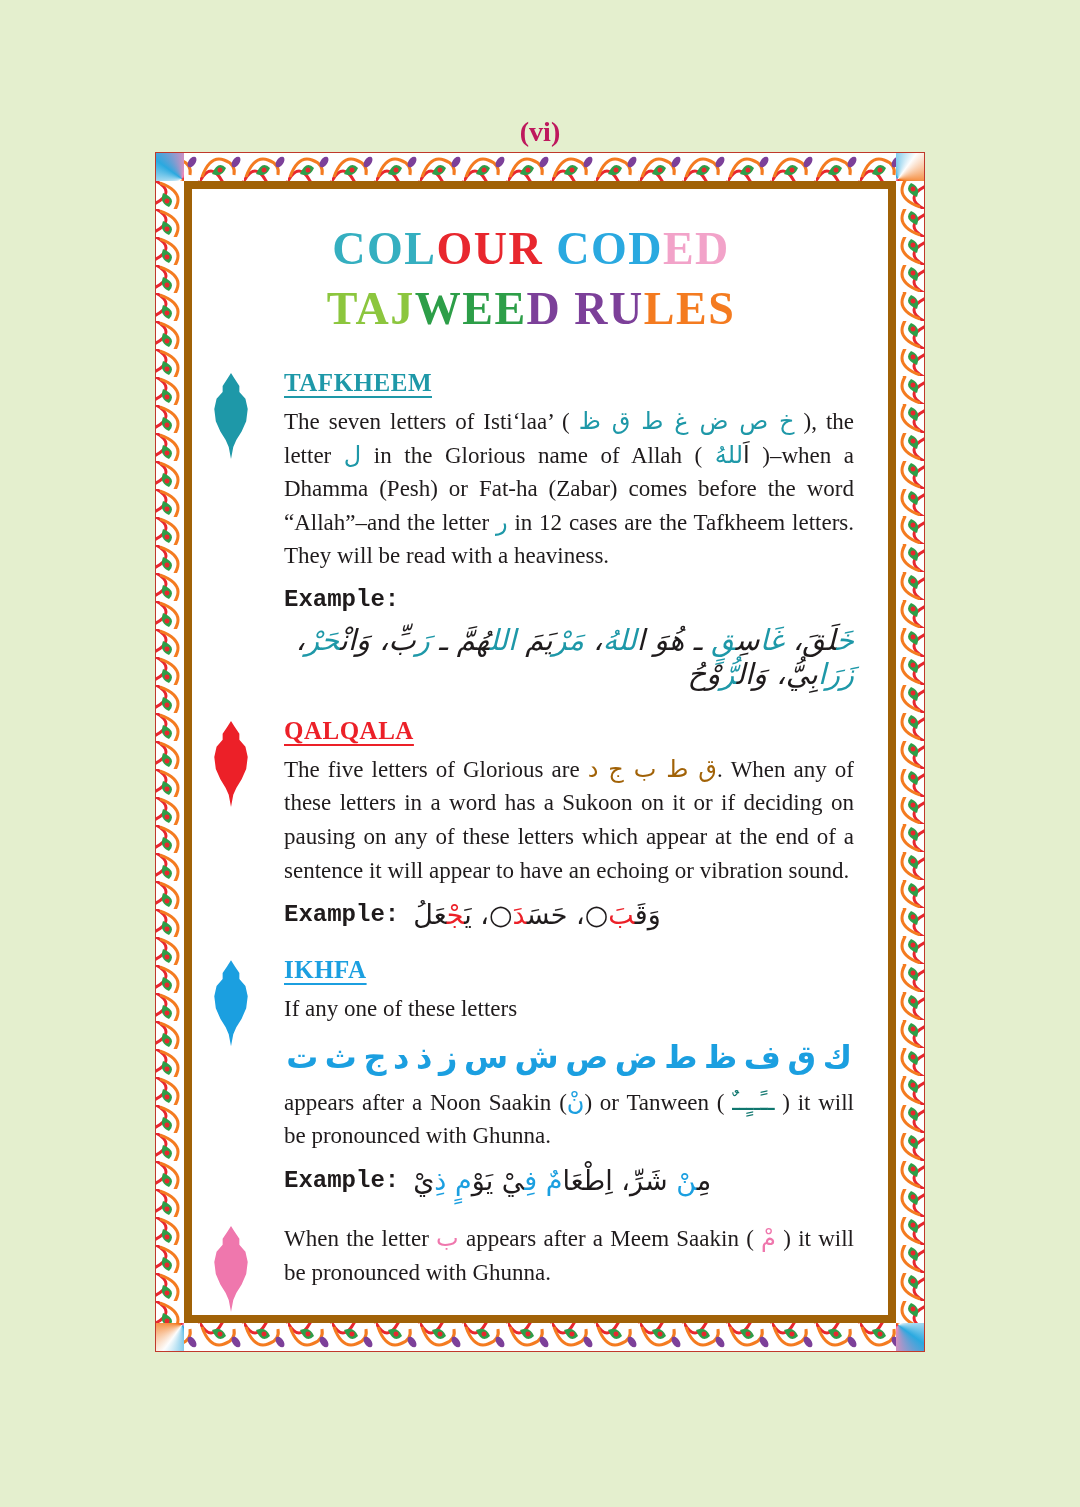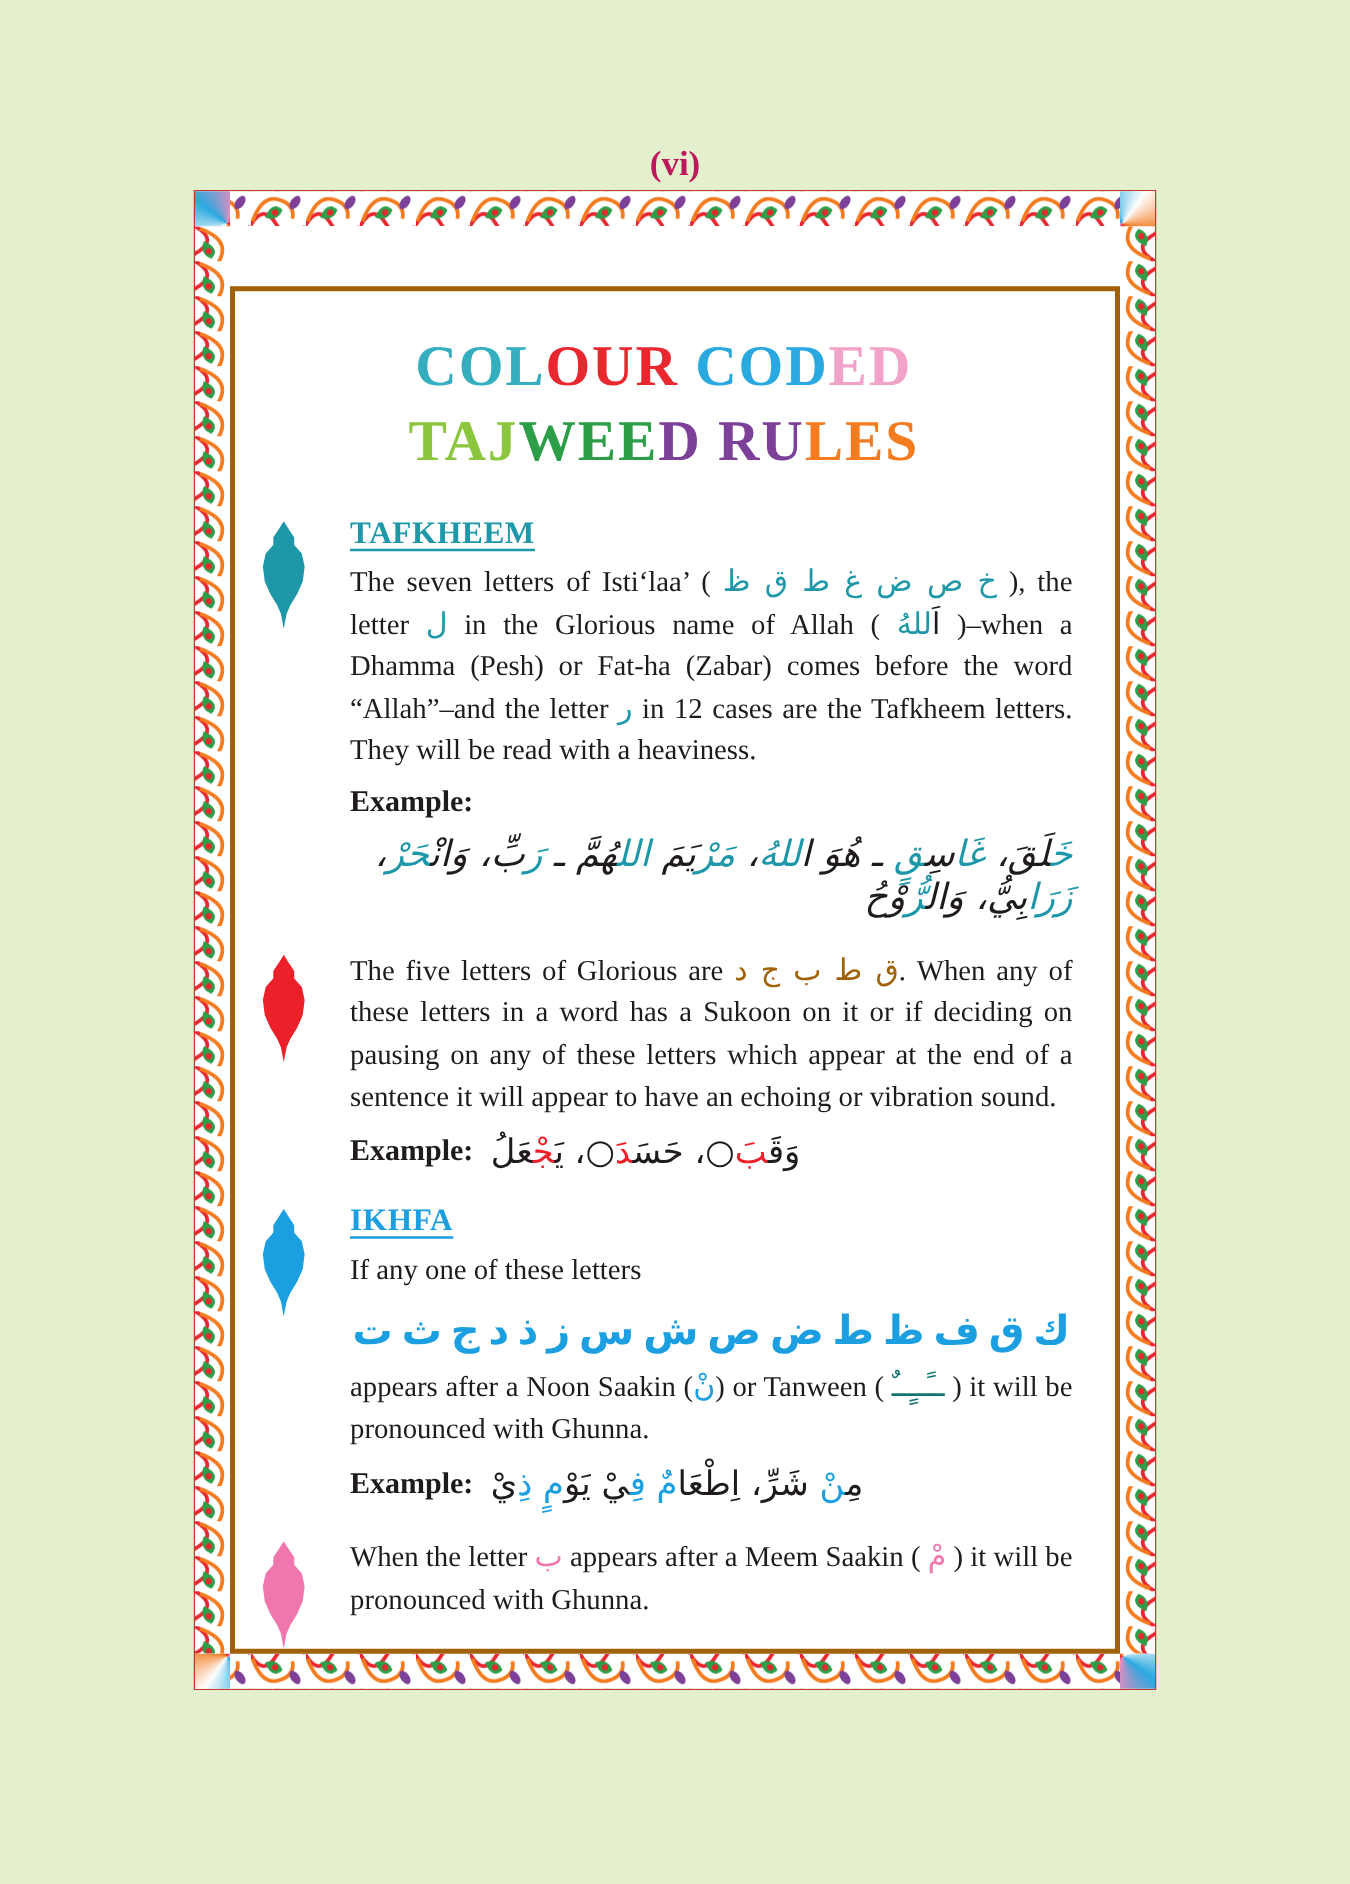--- a/index.html
+++ b/index.html
@@ -25,25 +25,24 @@
   .strip.bottom{left:0;bottom:0;}
   .strip.left{left:0;top:28px;}
   .strip.right{right:0;top:28px;}
   .corner{position:absolute;width:28px;height:28px;z-index:3;}
   .corner.tl{left:0;top:0;background:conic-gradient(from 90deg at 92% 92%, #e8272e, #f47b20, #fdfdfd, #2aa9e0, #f08bbc, #e8272e);}
   .corner.tr{right:0;top:0;background:conic-gradient(from 180deg at 8% 92%, #e8272e, #f08bbc, #2aa9e0, #fdfdfd, #f47b20, #e8272e);}
   .corner.bl{left:0;bottom:0;background:conic-gradient(from 0deg at 92% 8%, #e8272e, #f08bbc, #2aa9e0, #fdfdfd, #f47b20, #e8272e);}
   .corner.br{right:0;bottom:0;background:conic-gradient(from 270deg at 8% 8%, #e8272e, #f47b20, #fdfdfd, #2aa9e0, #f08bbc, #e8272e);}
   .inner{
     position:absolute;left:28px;top:28px;right:28px;bottom:28px;
-    border:4px solid #a16207;background:#ffffff;
+    border:8px solid #a16207;background:#ffffff;
     box-sizing:border-box;
     padding:16px 30px 0 12px;
     overflow:hidden;
-    margin-top:48px;
   }
   
   .title{
     text-align:center;font-weight:bold;
     font-size:46px;line-height:60px;letter-spacing:1.5px;
     margin:14px 0 30px 0;
   }
   .title .line{display:block;}
   .title .line span{letter-spacing:1.5px;}
   
@@ -63,21 +62,21 @@
     font-size:23px;line-height:1.46;text-align:justify;margin:0;
   }
   .ar{font-family:"DejaVu Sans", sans-serif;}
   p.body .ar{font-size:24px;line-height:1;}
   .letters-row{
     display:flex;flex-direction:row-reverse;justify-content:space-between;
     font-family:"DejaVu Sans", sans-serif;font-size:32px;font-weight:bold;
     margin:12px 2px 10px 2px;
   }
   .example{margin:12px 0 0 0;font-size:24px;}
-  .example .label{font-weight:bold;}
+  .example .label{font-weight:bold;font-family:Liberation Mono, monospace;}
   .ar-line{
     font-family:"DejaVu Sans", sans-serif;font-size:27px;
     direction:rtl;unicode-bidi:isolate;display:inline-block;
   }
   .example.block .ar-line{display:block;margin-top:10px;font-size:29px;font-style:italic;}
   .example.inline{display:flex;align-items:center;gap:14px;}
 </style>
 </head>
 <body>
 
@@ -163,20 +162,21 @@
             <span class="ar-line" dir="rtl"><span class="ar" style="color: rgb(30, 152, 168);">خَ</span><span class="ar">لَقَ، </span><span class="ar" style="color: rgb(30, 152, 168);">غَا</span><span class="ar">سِ</span><span class="ar" style="color: rgb(30, 152, 168);">قٍ</span><span class="ar"> ـ هُوَ ا</span><span class="ar" style="color: rgb(30, 152, 168);">للهُ</span><span class="ar">، </span><span class="ar" style="color: rgb(30, 152, 168);">مَرْ</span><span class="ar">يَمَ </span><span class="ar" style="color: rgb(30, 152, 168);">الل</span><span class="ar">هُمَّ</span><span class="ar"> ـ </span><span class="ar" style="color: rgb(30, 152, 168);">رَ</span><span class="ar">بِّ، وَانْ</span><span class="ar" style="color: rgb(30, 152, 168);">حَرْ</span><span class="ar">، </span><span class="ar" style="color: rgb(30, 152, 168);">زَرَا</span><span class="ar">بِيُّ، وَال</span><span class="ar" style="color: rgb(30, 152, 168);">رُّ</span><span class="ar">وْحُ</span></span>
           </div>
         </div>
       </section>
 
       <section class="rule">
         <div class="icon-col">
           <div class="ornament" style="background-color: rgb(236, 32, 40);"></div>
         </div>
         <div class="text-col">
+          <h2 class="heading" style="color: rgb(236, 32, 40);">QALQALA</h2>
           <p class="body"><span>The five letters of Glorious are </span><span class="ar" style="color: #a16207;">ق ط ب ج د</span><span>. When any of these letters in a word has a Sukoon on it or if deciding on pausing on any of these letters which appear at the end of a sentence it will appear to have an echoing or vibration sound.</span></p>
           <div class="example inline">
             <span class="label">Example:</span>
             <span class="ar-line" dir="rtl"><span class="ar">وَقَ</span><span class="ar" style="color: rgb(236, 32, 40);">بَ</span><span class="ar">○، </span><span class="ar">حَسَ</span><span class="ar" style="color: rgb(236, 32, 40);">دَ</span><span class="ar">○، </span><span class="ar">يَ</span><span class="ar" style="color: rgb(236, 32, 40);">جْ</span><span class="ar">عَلُ</span></span>
           </div>
         </div>
       </section>
 
       <section class="rule">
         <div class="icon-col">

